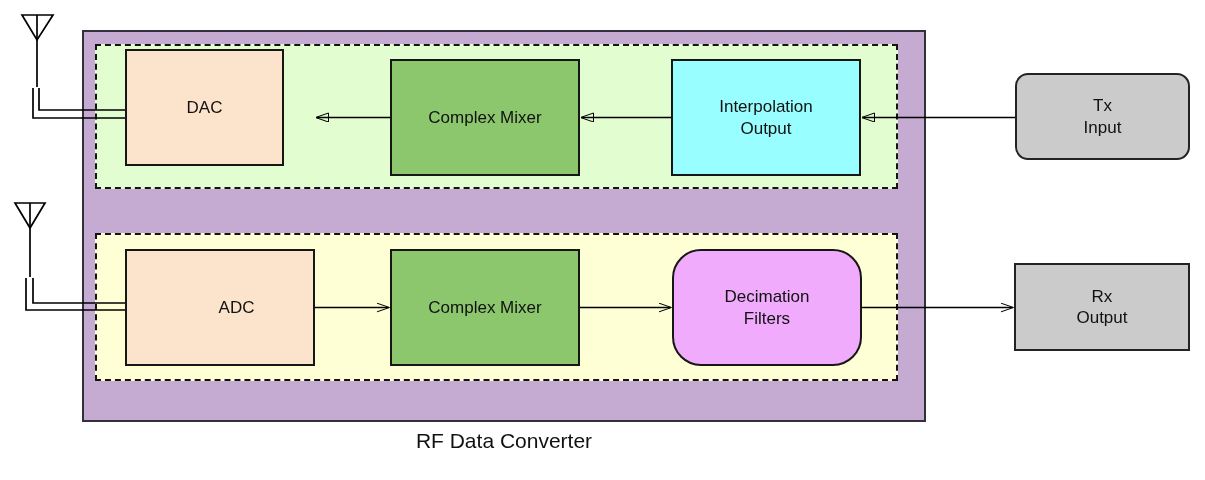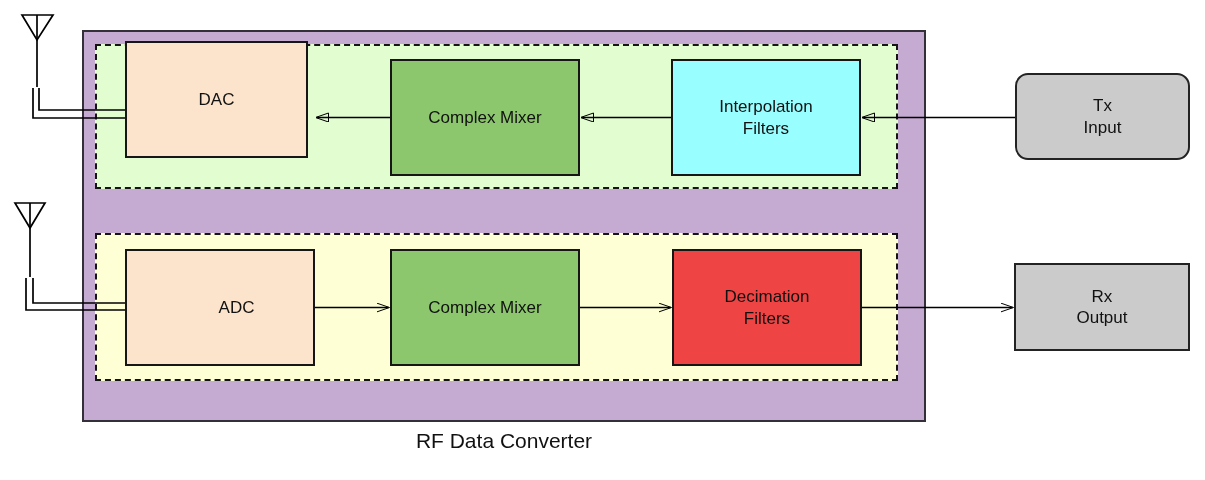--- a/index.html
+++ b/index.html
@@ -27,21 +27,21 @@
 
   
   .block {
     display: flex; align-items: center; justify-content: center;
     text-align: center;
     border: 2px solid #161616;
     font-size: 17px; line-height: 1.25;
     white-space: pre-line;
     z-index: 3;
   }
-  #blk-dac            { left: 125px;  top: 41px;  width: 183px; height: 117px; }
+  #blk-dac            { left: 125px;  top: 49px;  width: 159px; height: 117px; }
   #blk-tx-mixer       { left: 390px;  top: 59px;  width: 190px; height: 117px; }
   #blk-interp         { left: 671px;  top: 59px;  width: 190px; height: 117px; }
   #blk-adc            { left: 125px;  top: 249px; width: 190px; height: 117px; }
   #blk-rx-mixer       { left: 390px;  top: 249px; width: 190px; height: 117px; }
   #blk-decim          { left: 672px;  top: 249px; width: 190px; height: 117px; }
   #blk-tx-input       { left: 1015px; top: 73px;  width: 175px; height: 87px;  border-color: #232323; }
   #blk-rx-output      { left: 1014px; top: 263px; width: 176px; height: 88px;  border-color: #232323; }
 
   #container-label {
     left: 82px; top: 429px; width: 844px;
@@ -68,27 +68,27 @@
 
   <div class="abs chain" id="tx-chain" style="background-color: rgb(226, 253, 208);"></div>
 
   <div class="abs chain" id="rx-chain" style="background-color: rgb(254, 255, 213);"></div>
 
   <div class="abs block" id="blk-dac" style="background-color: rgb(251, 227, 204);">DAC</div>
 
   <div class="abs block" id="blk-tx-mixer" style="background-color: rgb(140, 199, 109);">Complex Mixer</div>
 
   <div class="abs block" id="blk-interp" style="background-color: rgb(153, 254, 255);">Interpolation
-Filters</div>
+Output</div>
 
   <div class="abs block" id="blk-adc" style="background-color: rgb(251, 227, 204); padding-left: 33px;">ADC</div>
 
   <div class="abs block" id="blk-rx-mixer" style="background-color: rgb(140, 199, 109);">Complex Mixer</div>
 
-  <div class="abs block" id="blk-decim" style="background-color: #ef4444;">Decimation
+  <div class="abs block" id="blk-decim" style="background-color: #f0abfc; border-radius: 29px;">Decimation
 Filters</div>
 
   <div class="abs block" id="blk-tx-input" style="background-color: rgb(203, 203, 203); border-radius: 13px;">Tx
 Input</div>
 
   <div class="abs block" id="blk-rx-output" style="background-color: rgb(203, 203, 203);">Rx
 Output</div>
 
   <div class="abs" id="container-label">RF Data Converter</div>
 

